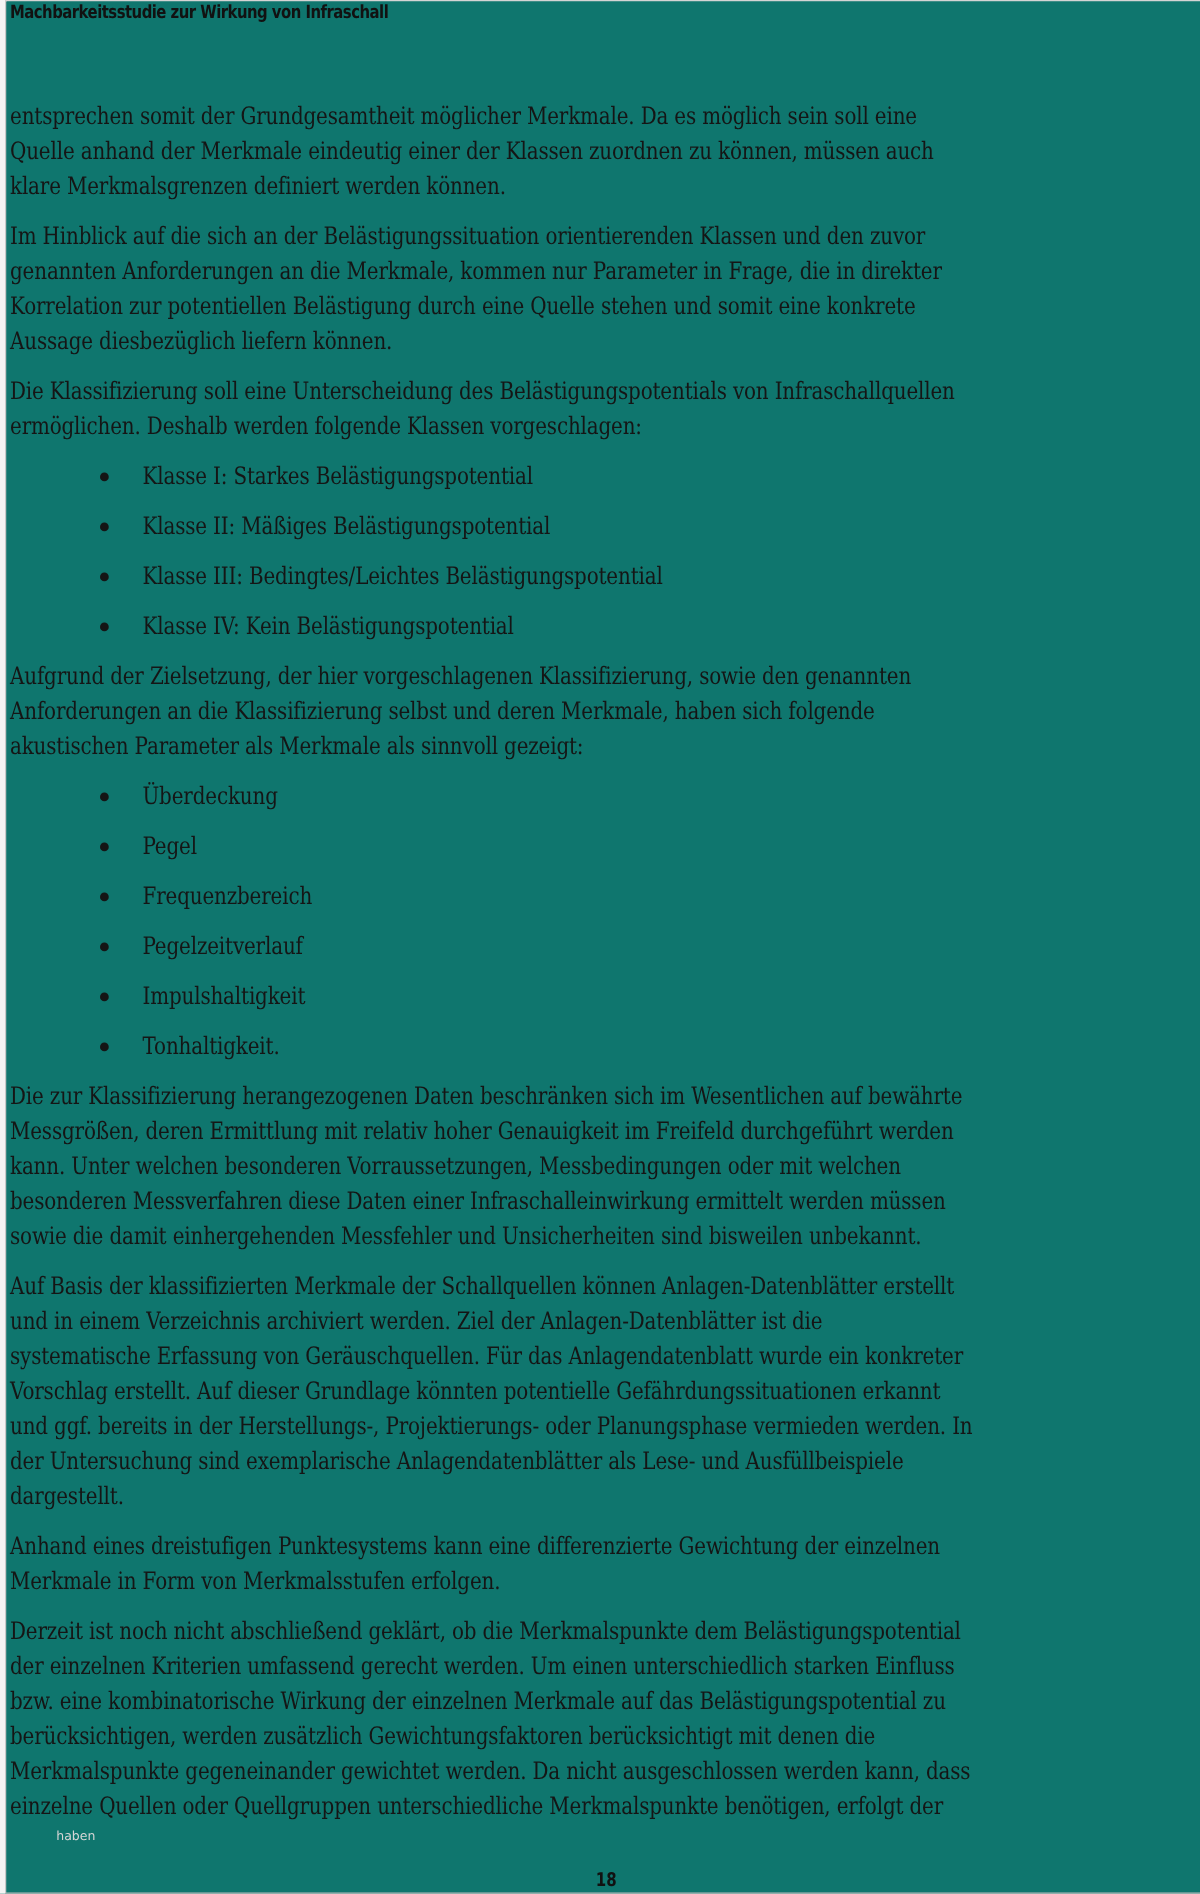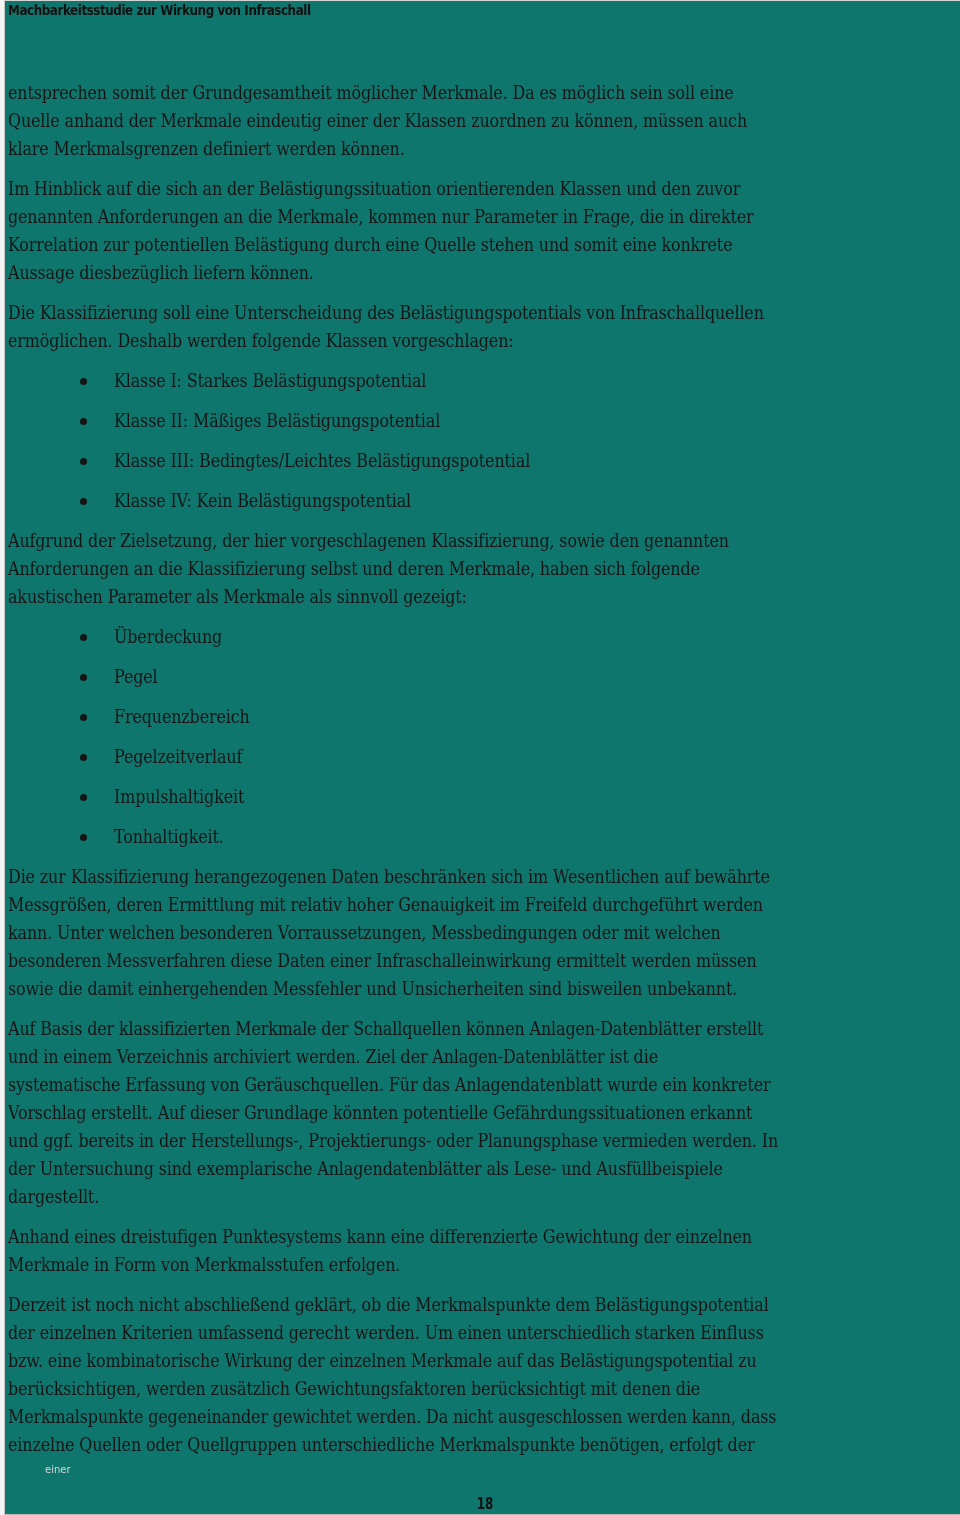--- a/index.html
+++ b/index.html
@@ -214,16 +214,16 @@
       <span class="line">Derzeit ist noch nicht abschließend geklärt, ob die Merkmalspunkte dem Belästigungspotential</span>
       <span class="line">der einzelnen Kriterien umfassend gerecht werden. Um einen unterschiedlich starken Einfluss</span>
       <span class="line">bzw. eine kombinatorische Wirkung der einzelnen Merkmale auf das Belästigungspotential zu</span>
       <span class="line">berücksichtigen, werden zusätzlich Gewichtungsfaktoren berücksichtigt mit denen die</span>
       <span class="line">Merkmalspunkte gegeneinander gewichtet werden. Da nicht ausgeschlossen werden kann, dass</span>
       <span class="line">einzelne Quellen oder Quellgruppen unterschiedliche Merkmalspunkte benötigen, erfolgt der</span>
     </p>
 
   </div>
 
-  <div class="watermark">einer</div>
+  <div class="watermark">haben</div>
   <div class="page-number">18</div>
 
 </div>
 
 </body></html>

